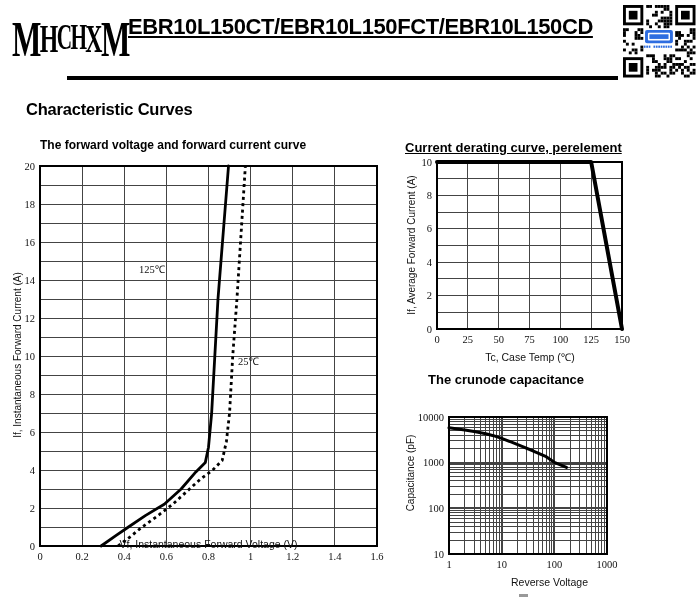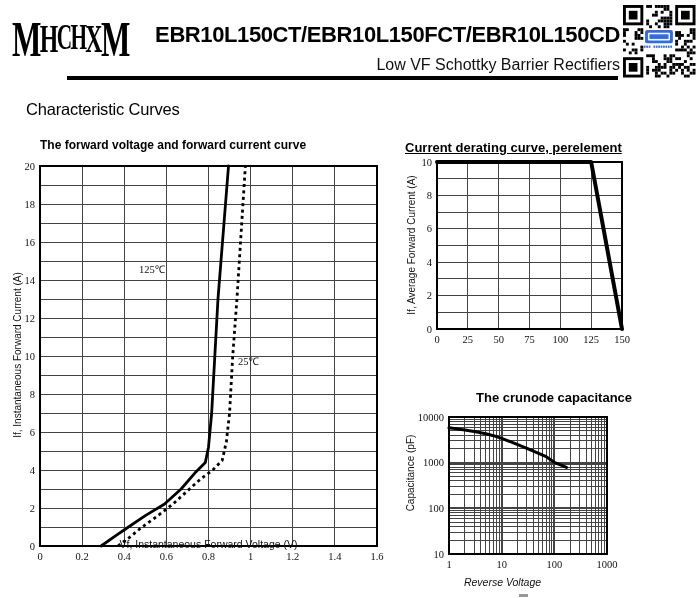--- a/index.html
+++ b/index.html
@@ -3,25 +3,25 @@
 <meta charset="utf-8">
 <style>
   html,body{margin:0;padding:0;background:#ffffff;}
   .page{position:relative;width:699px;height:598px;background:#fff;overflow:hidden;
         font-family:"Liberation Sans",sans-serif;color:#000;}
   .abs{position:absolute;}
   
   .logo{left:12px;top:6px;height:64px;display:flex;align-items:center;
         font-family:"Liberation Serif",serif;font-weight:700;
         transform:scale(0.82,1.35);transform-origin:left center;letter-spacing:-2px;color:#000;}
-  .titleblock{left:128px;top:22px;width:492px;text-align:right;}
+  .titleblock{left:128px;top:14px;width:492px;text-decoration:underline;}
   .doc-title{font-size:22px;font-weight:700;letter-spacing:-0.4px;white-space:nowrap;}
   .doc-subtitle{font-size:16px;margin-top:8px;color:#111;}
   .rule{left:67px;top:76px;width:551px;height:4px;background:#000;}
-  .heading{left:26px;top:100px;font-size:16.5px;font-weight:400;letter-spacing:-0.2px;}
+  .heading{left:26px;top:100px;font-size:16.5px;font-weight:700;letter-spacing:-0.2px;}
   
   .ctitle{font-weight:700;font-size:12px;}
   .caption{font-size:10.5px;color:#111;text-align:center;}
   .rot{transform:rotate(-90deg);transform-origin:center center;font-size:10px;color:#111;text-align:center;height:14px;line-height:14px;}
   svg{overflow:visible;}
   svg text{font-family:"Liberation Serif",serif;font-size:10.5px;fill:#111;}
   .frag{background:#999;}
 </style>
 </head>
 <body>
@@ -32,21 +32,20 @@
       <span style="font-size: 38px;">M</span>
       <span style="font-size: 29px;">H</span>
       <span style="font-size: 26px;">C</span>
       <span style="font-size: 26px;">H</span>
       <span style="font-size: 29px;">X</span>
       <span style="font-size: 38px;">M</span>
     </div>
 
   <div class="abs titleblock">
     <div class="doc-title">EBR10L150CT/EBR10L150FCT/EBR10L150CD</div>
-    <div class="doc-subtitle">Low VF Schottky Barrier Rectifiers</div>
   </div>
 
   <svg class="abs" style="left:621px;top:2px;" width="76" height="84" id="qr">
       <rect x="0" y="0" width="76" height="84" fill="#fff"></rect>
       <rect x="25.2" y="3" width="2.9" height="2.9" fill="#000"></rect>
       <rect x="28.099999999999998" y="3" width="2.9" height="2.9" fill="#000"></rect>
       <rect x="33.9" y="3" width="2.9" height="2.9" fill="#000"></rect>
       <rect x="36.8" y="3" width="2.9" height="2.9" fill="#000"></rect>
       <rect x="39.699999999999996" y="3" width="2.9" height="2.9" fill="#000"></rect>
       <rect x="42.6" y="3" width="2.9" height="2.9" fill="#000"></rect>
@@ -311,22 +310,23 @@
       <text x="222" y="187" text-anchor="middle">150</text>
       <text x="32" y="176.5" text-anchor="end">0</text>
       <text x="32" y="143.1" text-anchor="end">2</text>
       <text x="32" y="109.7" text-anchor="end">4</text>
       <text x="32" y="76.3" text-anchor="end">6</text>
       <text x="32" y="42.900000000000006" text-anchor="end">8</text>
       <text x="32" y="9.5" text-anchor="end">10</text>
       <polyline points="37,6 191.16666666666669,6 222,173" fill="none" stroke="#000000" stroke-width="4" stroke-linejoin="round" stroke-linecap="round"></polyline>
     </svg>
   <div class="abs rot" style="left:317px;top:238px;width:190px;">If, Average Forward Current (A)</div>
-
-  <div class="abs ctitle" style="left:428px;top:390px;font-size:13px;margin-left:48px;">The crunode capacitance</div>
+  <div class="abs caption" style="left:437px;top:350px;width:186px;">Tc, Case Temp (℃)</div>
+
+  <div class="abs ctitle" style="left:428px;top:372px;font-size:13px;">The crunode capacitance</div>
   <svg class="abs" style="left:400px;top:410px;" width="299" height="163">
       <line x1="49" y1="7" x2="49" y2="144" stroke="#444444" stroke-width="1.8" shape-rendering="crispEdges"></line>
       <line x1="64.85424643830301" y1="7" x2="64.85424643830301" y2="144" stroke="#444444" stroke-width="1" shape-rendering="crispEdges"></line>
       <line x1="74.12838608190222" y1="7" x2="74.12838608190222" y2="144" stroke="#444444" stroke-width="1" shape-rendering="crispEdges"></line>
       <line x1="80.70849287660602" y1="7" x2="80.70849287660602" y2="144" stroke="#444444" stroke-width="1" shape-rendering="crispEdges"></line>
       <line x1="85.81242022836366" y1="7" x2="85.81242022836366" y2="144" stroke="#444444" stroke-width="1" shape-rendering="crispEdges"></line>
       <line x1="89.98263252020524" y1="7" x2="89.98263252020524" y2="144" stroke="#444444" stroke-width="1" shape-rendering="crispEdges"></line>
       <line x1="93.5084967740842" y1="7" x2="93.5084967740842" y2="144" stroke="#444444" stroke-width="1" shape-rendering="crispEdges"></line>
       <line x1="96.56273931490904" y1="7" x2="96.56273931490904" y2="144" stroke="#444444" stroke-width="1" shape-rendering="crispEdges"></line>
       <line x1="99.25677216380444" y1="7" x2="99.25677216380444" y2="144" stroke="#444444" stroke-width="1" shape-rendering="crispEdges"></line>
@@ -382,17 +382,17 @@
       <text x="101.66666666666666" y="158" text-anchor="middle">10</text>
       <text x="154.33333333333331" y="158" text-anchor="middle">100</text>
       <text x="207" y="158" text-anchor="middle">1000</text>
       <text x="44" y="147.5" text-anchor="end">10</text>
       <text x="44" y="101.83333333333334" text-anchor="end">100</text>
       <text x="44" y="56.16666666666667" text-anchor="end">1000</text>
       <text x="44" y="10.5" text-anchor="end">10000</text>
       <polyline points="49,17.803454960625857 64.85424643830301,19.969180640677507 74.12838608190222,21.55665015984819 85.81242022836366,23.738273861865537 93.5084967740842,25.674716279123203 101.66666666666666,28.39579612173702 110.94080631026588,31.89541805961136 122.62484045672733,36.58366500624777 133.37515954327267,41.009222266949024 146.17516344075085,46.71475790539472 154.33333333333331,52.273925489539096 166.4703098592558,57.341696164403174" fill="none" stroke="#000000" stroke-width="3" stroke-linejoin="round" stroke-linecap="round"></polyline>
     </svg>
   <div class="abs rot" style="left:336px;top:466px;width:150px;">Capacitance (pF)</div>
-  <div class="abs caption" style="left:423px;top:576px;width:159px;font-style:italic;">Reverse Voltage</div>
+  <div class="abs caption" style="left:470px;top:576px;width:159px;">Reverse Voltage</div>
 
   <div class="abs frag" style="left:519px;top:594px;width:9px;height:3px;"></div>
 
 </div>
 
 </body></html>

